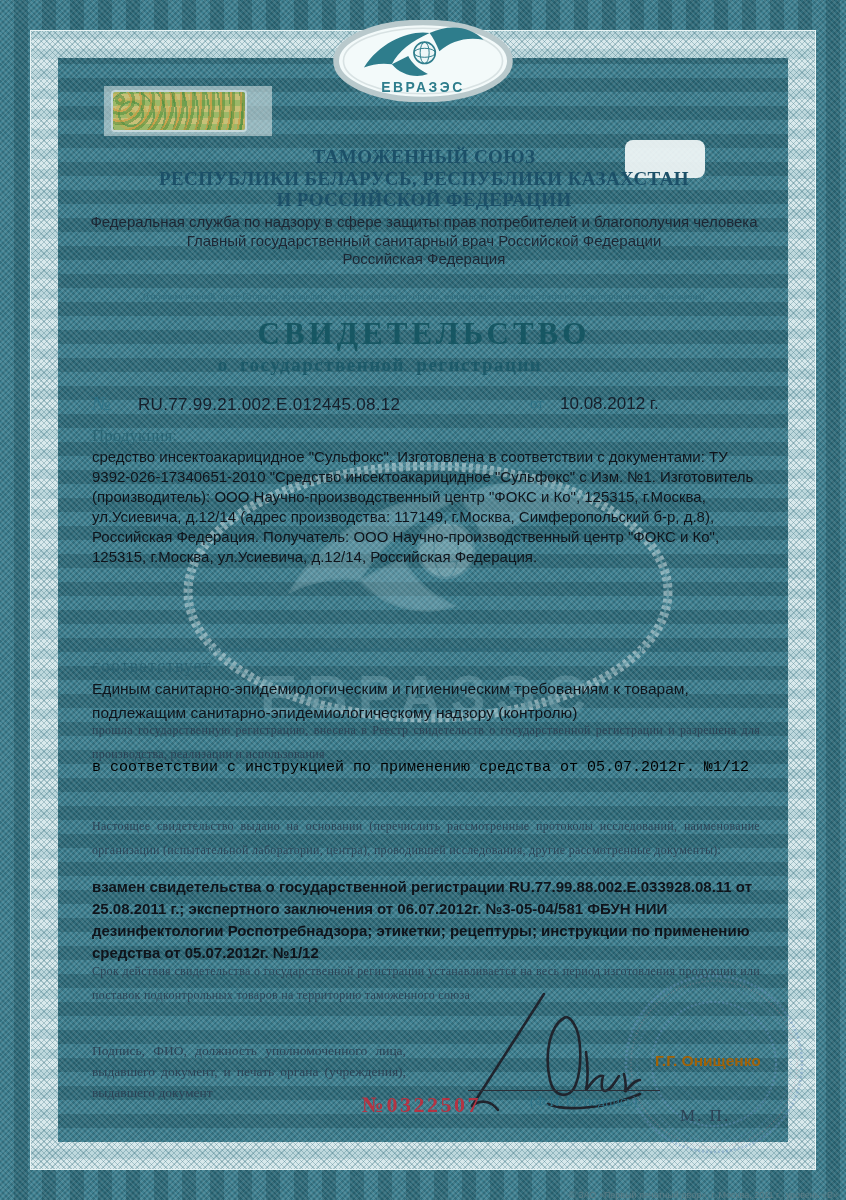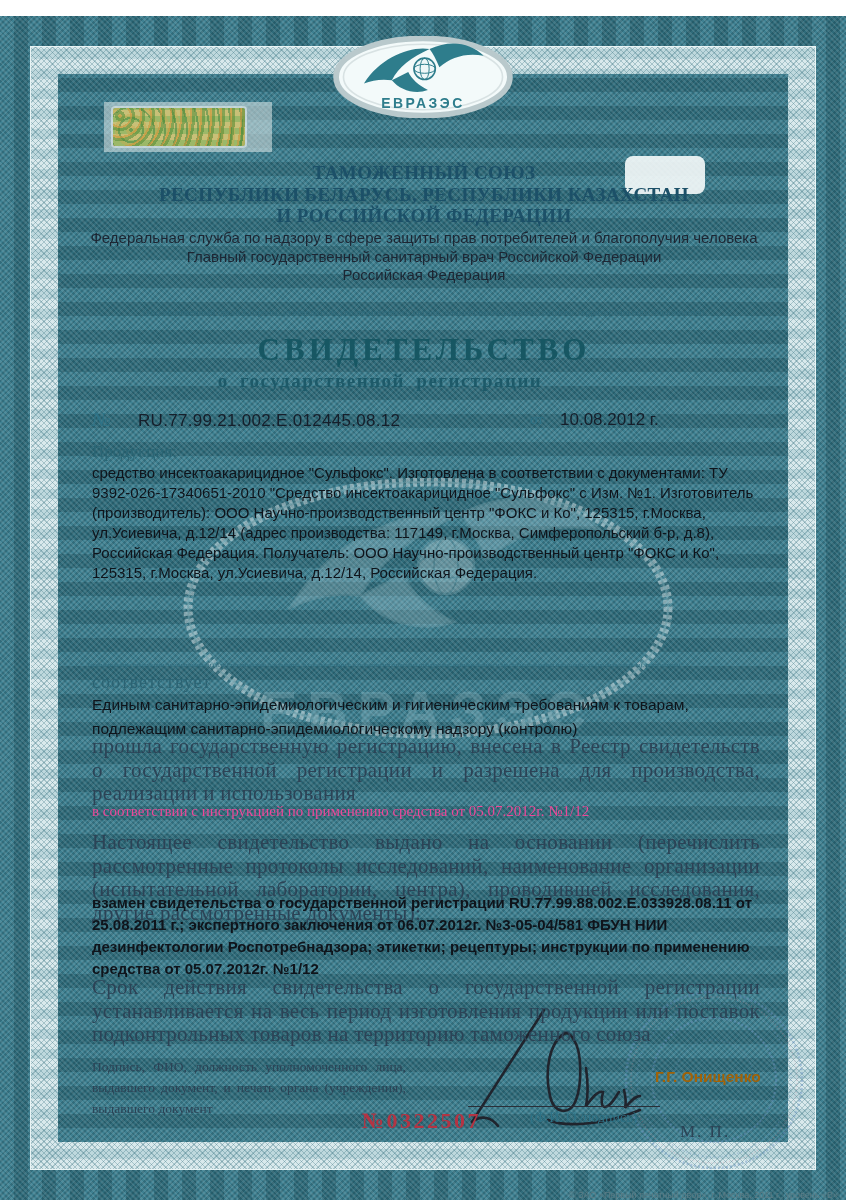--- a/index.html
+++ b/index.html
@@ -1,18 +1,18 @@
 <!DOCTYPE html>
 <html lang="ru"><head>
 <meta charset="utf-8">
 <style>
   html,body{margin:0;padding:0;}
   body{width:846px;height:1200px;position:relative;background:#ffffff;
        font-family:"Liberation Serif", serif; overflow:hidden;}
-  .page{position:absolute;inset:0;overflow:hidden;margin-top:16px;}
+  .page{position:absolute;inset:0;overflow:hidden;}
 
   
   .band{position:absolute;}
   .band-outer{inset:0;
     background:
       repeating-linear-gradient(45deg, rgba(255,255,255,.10) 0 2px, rgba(0,0,0,0) 2px 4px),
       repeating-linear-gradient(-45deg, rgba(16,56,66,.28) 0 2px, rgba(0,0,0,0) 2px 4px),
       repeating-linear-gradient(90deg, #3e8091 0 14px, #2f6b7a 14px 28px);}
   .band-light{inset:30px;
     border:1px solid #e8f4f5;
@@ -77,25 +77,25 @@
 
   .prod-label{left:92px;top:426px;color:#2a6574;font-size:17px;}
   .prod-text{left:92px;width:670px;top:447px;color:#0f141b;
     font-family:"Liberation Sans", sans-serif;font-size:15px;line-height:20px;}
   .cap2{left:88px;width:672px;top:645px;color:#2f6b7c;font-size:7px;
     white-space:nowrap;letter-spacing:-.1px;}
   .conf-label{left:92px;top:656px;color:#2b6373;font-size:18px;letter-spacing:1px;}
   .conf-text{left:92px;width:670px;top:677px;color:#0f141b;
     font-family:"Liberation Sans", sans-serif;font-size:15.5px;line-height:24px;}
 
-  .serif-just{color:#2c4356;font-size:21px;line-height:23.5px;text-align:justify;
+  .serif-just{color:#2c4356;font-size:12px;line-height:23.5px;text-align:justify;
     letter-spacing:.3px;}
   .reg-text{left:92px;width:668px;top:719px;}
-  .reg-instr{left:92px;width:668px;top:787px;color:#ec4899;
-    font-family:Liberation Serif, serif;font-size:15px;}
+  .reg-instr{left:92px;width:668px;top:759px;color:#000000;
+    font-family:Liberation Mono, monospace;font-size:15px;}
   .basis-intro{left:92px;width:668px;top:815px;}
   .basis-docs{left:92px;width:672px;top:876px;color:#0f141b;
     font-family:"Liberation Sans", sans-serif;font-size:15px;line-height:22px;font-weight:bold;}
   .validity{left:92px;width:668px;top:960px;}
 
   .sig-caption{left:92px;width:314px;top:1040px;color:#2c4356;
     font-size:13.5px;line-height:21px;text-align:justify;}
   .sig-line{position:absolute;left:468px;top:1090px;width:192px;border-top:1.5px solid #2a2f38;z-index:5;}
   .sig-line-caption{left:530px;top:1094px;color:#2e7387;font-size:14px;}
   .sig-name{left:655px;top:1052px;color:#a16207;font-family:"Liberation Sans", sans-serif;

